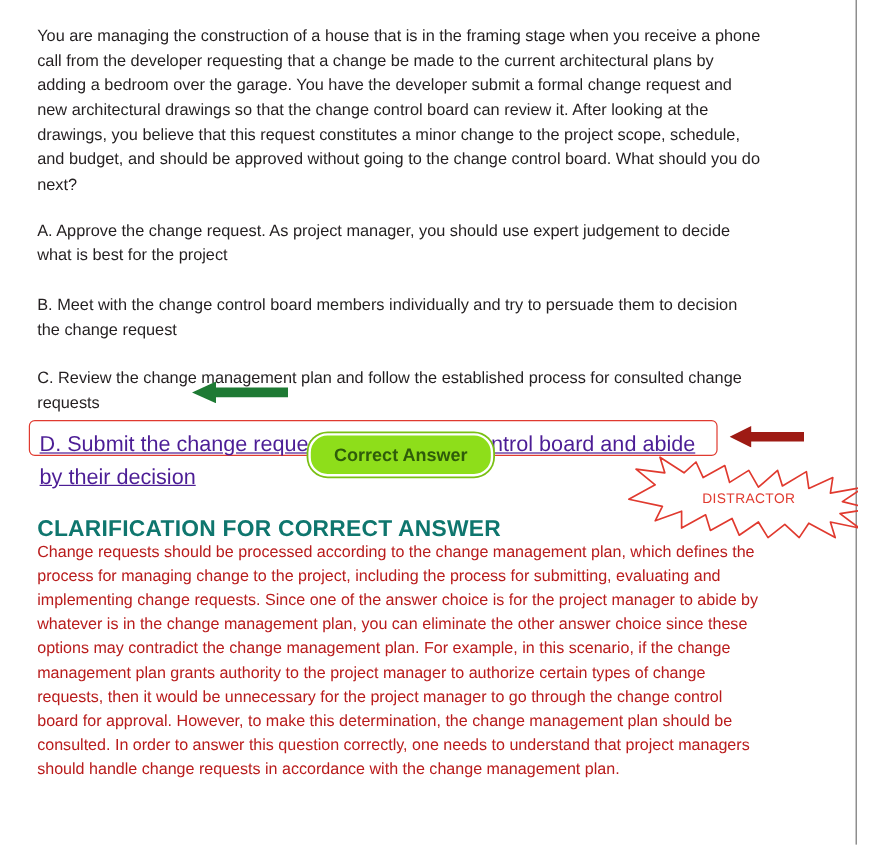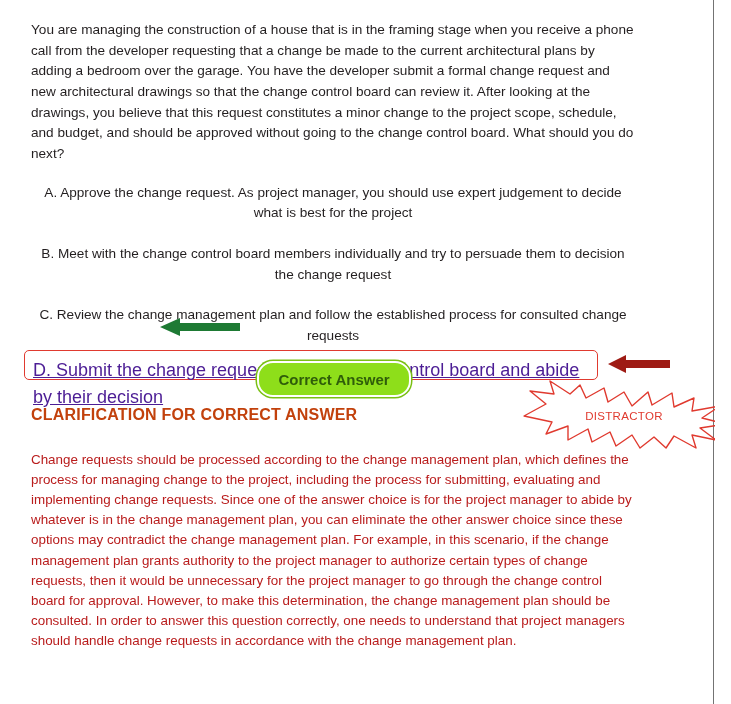--- a/index.html
+++ b/index.html
@@ -40,21 +40,20 @@
     margin: 0 0 18px 0;
     font-size: 13.6px;
     line-height: 1.52;
     color: #231f20;
   }
   p.opt {
     margin: 0 0 20px 0;
     font-size: 13.6px;
     line-height: 1.52;
     color: #231f20;
-    text-align: center;
   }
   .opt-c {
     margin-bottom: 10px;
   }
   .answer-box {
     position: absolute;
     left: 24px;
     top: 350px;
     width: 574px;
     height: 30px;
@@ -68,24 +67,24 @@
     top: 357px;
     width: 560px;
     font-size: 18px;
     line-height: 1.5;
     color: #4c1d95;
     text-decoration: underline;
   }
   .clarification-heading {
     position: absolute;
     left: 31px;
-    top: 406px;
-    font-size: 16px;
+    top: 431px;
+    font-size: 19px;
     font-weight: bold;
-    color: #c2410c;
+    color: #0f766e;
     letter-spacing: 0.2px;
   }
   .clarification-body {
     position: absolute;
     left: 31px;
     top: 450px;
     width: 604px;
     font-size: 13.4px;
     line-height: 1.5;
     color: #b91c1c;

